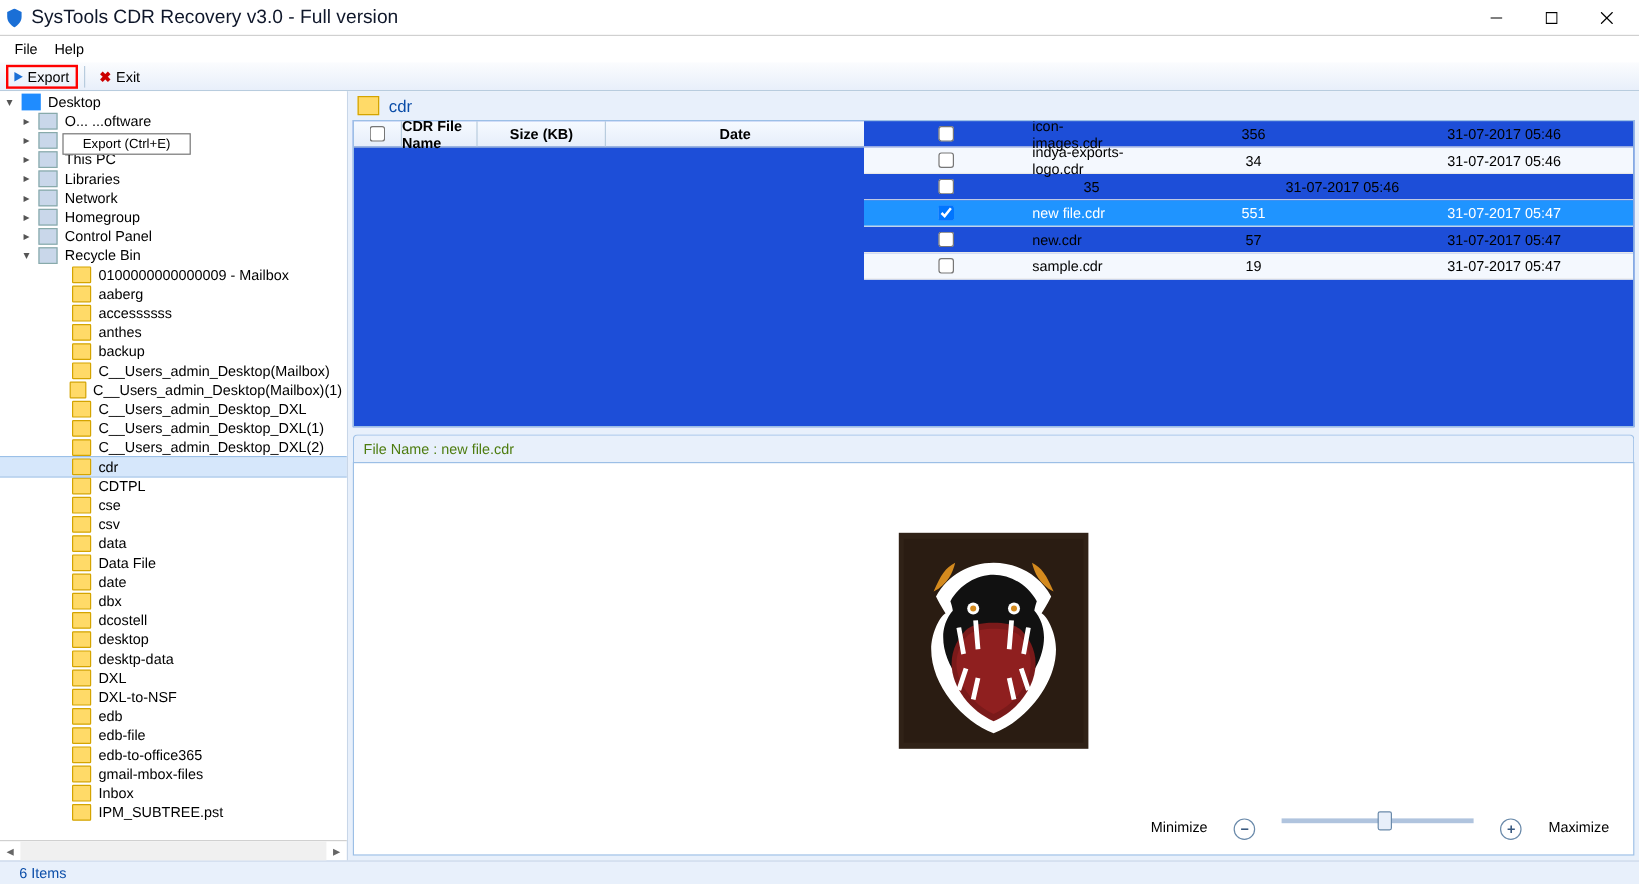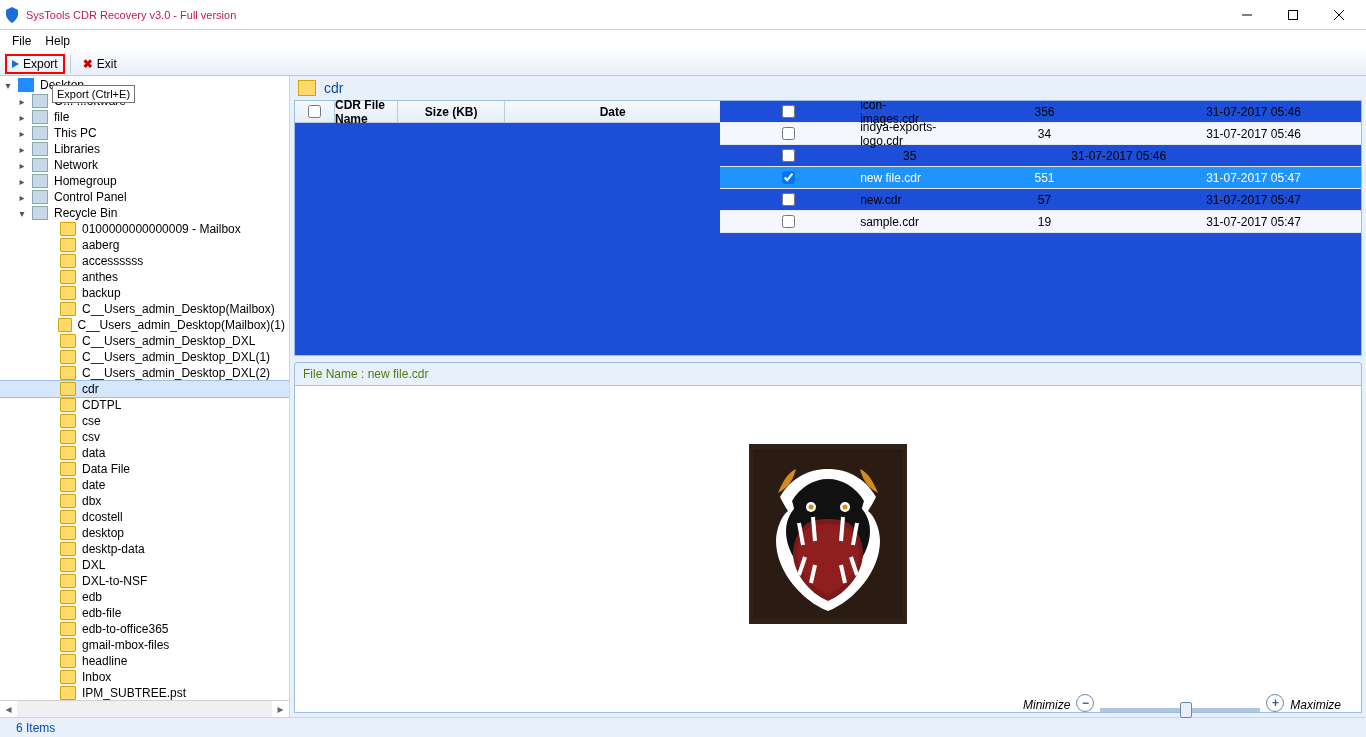--- a/index.html
+++ b/index.html
@@ -2,38 +2,38 @@
 <html><head>
 <meta charset="utf-8">
 <style>
 * { box-sizing: border-box; margin: 0; padding: 0; font-family: "Segoe UI", Tahoma, sans-serif; }
 html, body { height: 100%; overflow: hidden; }
 body { display: flex; flex-direction: column; background: #fff; font-size: 12px; }
 
 
 .titlebar { height: 30px; display: flex; align-items: center; padding: 0 4px; border-bottom: 1px solid #d0d0d0; }
 .titlebar .app-icon { width: 16px; height: 16px; margin-right: 6px; }
-.titlebar .title { flex: 1; font-size: 11px; color: #be185d; }
+.titlebar .title { flex: 1; font-size: 16px; color: #0f172a; }
 .titlebar .win-controls { display: flex; }
 .titlebar .win-btn { width: 46px; height: 30px; display: flex; align-items: center; justify-content: center; cursor: pointer; }
 
 
 .menubar { height: 22px; display: flex; align-items: center; padding: 0 12px; font-size: 12px; color: #000; gap: 14px; }
 .menubar .menu-item { cursor: pointer; }
 
 
 .toolbar { height: 24px; display: flex; align-items: center; padding: 2px 6px; background: linear-gradient(#fbfcfe,#e8effa); border-bottom: 1px solid #b8ccde; gap: 4px; }
 .toolbar .tb-btn { display: flex; align-items: center; gap: 4px; padding: 2px 6px; cursor: pointer; }
 .toolbar .tb-btn.highlighted { outline: 2px solid #ff0000; outline-offset: -1px; }
 .toolbar .sep { width:1px; height:18px; background:#b8ccde; margin:0 2px; }
 .tb-btn .ico-play { width:0;height:0;border-left:7px solid #1a6fd6;border-top:4px solid transparent;border-bottom:4px solid transparent; }
 .tb-btn .ico-x { font-weight:bold; color:#c00; }
 
 
-.tooltip { position: absolute; left: 52px; top: 85px; background:#fff; border:1px solid #767676; padding:2px 4px; font-size:11px; z-index:50; }
+.tooltip { position: absolute; left: 52px; top: 111px; background:#fff; border:1px solid #767676; padding:2px 16px; font-size:11px; z-index:50; }
 
 
 .main { flex:1; display:flex; min-height:0; }
 
 
 .tree-panel { width:290px; border-right:1px solid #c8d6e8; display:flex; flex-direction:column; position:relative; }
 .tree-scroll { flex:1; overflow:auto; background:#fff; padding:1px 0; }
 .tree-row { display:flex;align-items:center; gap:4px; height:16px; padding:0 2px; font-size:12px; white-space:nowrap; }
 .tree-row.selected { background:#d6e7fb; outline:1px solid #9bc0e8; }
 .tree-row .expander { width:12px; height:12px; display:inline-flex;align-items:center;justify-content:center; color:#555; cursor:pointer; font-size:10px; }
@@ -70,21 +70,21 @@
 .list-row .cell.date { width:215px; justify-content:center; }
 .list-row input[type=checkbox] { width:13px; height:13px; }
 .list-row.alt { background:#f4f8fe; }
 .list-row.selected { background:#1f94ff; color:#fff; }
 
 
 .preview-header { margin:6px 4px 0; border:1px solid #9cbfe6; border-bottom:none; border-top-left-radius:4px; border-top-right-radius:4px; padding:4px 8px; color:#4d7c0f; background:#e8f0fb; }
 .preview-body { margin:0 4px 4px; border:1px solid #9cbfe6; background:#fff; flex:1; display:flex; flex-direction:column; min-height:0; }
 .preview-img-area { flex:1; display:flex; align-items:center; justify-content:center; }
 .preview-thumb { width:158px; height:180px; background:#302217; display:flex; align-items:center; justify-content:center; }
-.preview-slider-row { height:30px; display:flex; align-items:flex-end; justify-content:flex-end; gap:6px; padding:0 20px; font-size:12px;font-style:italic; }
+.preview-slider-row { height:30px; display:flex; align-items:flex-start; justify-content:flex-end; gap:22px; padding:0 20px; font-size:12px; }
 .slider { width:160px; height:4px; background:#b0c4de; position:relative; }
 .slider .knob { position:absolute; left:80px; top:-6px; width:12px;height:16px; background:#e8effa; border:1px solid #6a8aaa; border-radius:2px; }
 .circle-btn { width:18px;height:18px; border:1px solid #6a8aaa; border-radius:50%; display:flex;align-items:center;justify-content:center; cursor:pointer; font-weight:bold; color:#3a5a80; }
 
 
 .statusbar { height:20px; background:#e8f0fb; border-top:1px solid #c8d6e8; display:flex; align-items:center; padding:0 16px; font-size:12px; color:#0a4da8; }
 </style>
 </head>
 <body>
 
@@ -308,25 +308,20 @@
         </div>
         <div class="tree-row depth2">
           <span class="expander"></span>
           <span class="icon folder"></span>
           <span class="lbl">edb-to-office365</span>
         </div>
         <div class="tree-row depth2">
           <span class="expander"></span>
           <span class="icon folder"></span>
           <span class="lbl">gmail-mbox-files</span>
-        </div>
-        <div class="tree-row depth2">
-          <span class="expander"></span>
-          <span class="icon folder"></span>
-          <span class="lbl">headline</span>
         </div>
         <div class="tree-row depth2">
           <span class="expander"></span>
           <span class="icon folder"></span>
           <span class="lbl">Inbox</span>
         </div>
         <div class="tree-row depth2">
           <span class="expander"></span>
           <span class="icon folder"></span>
           <span class="lbl">IPM_SUBTREE.pst</span>

